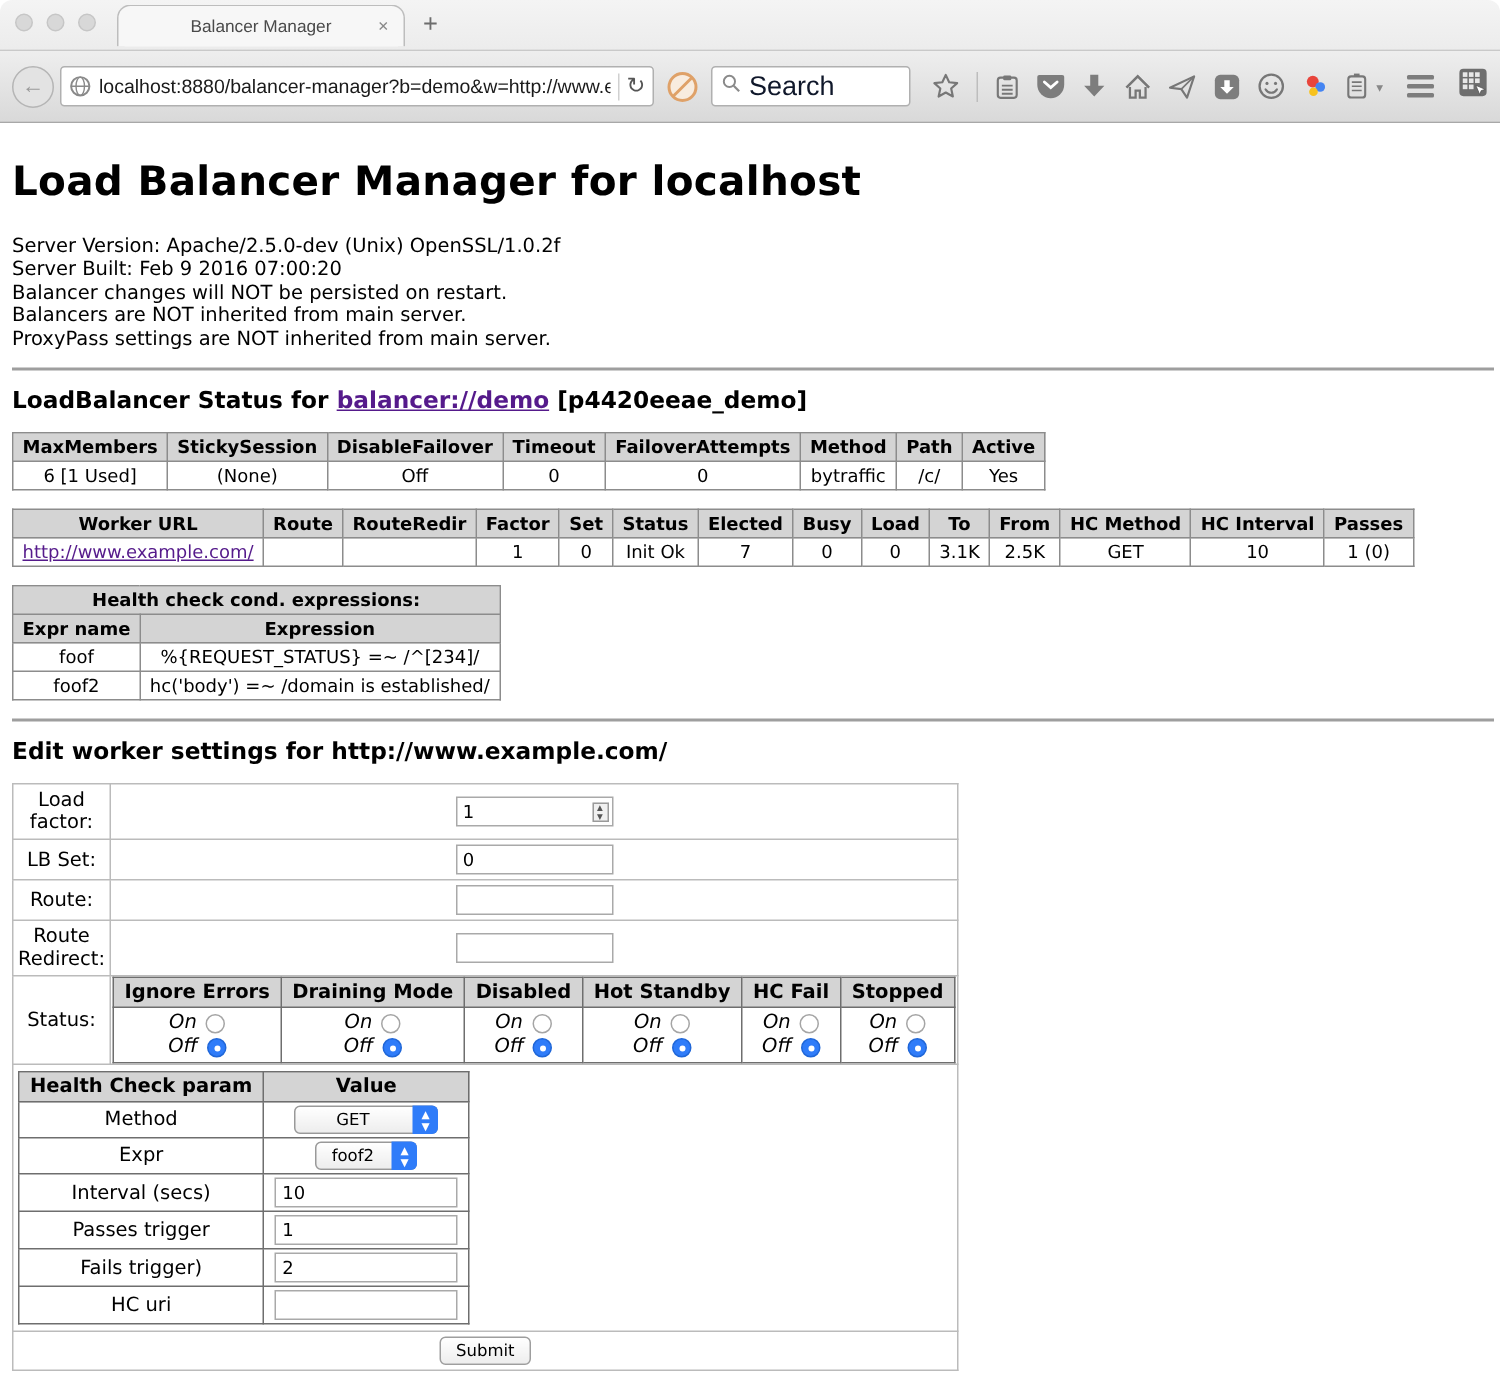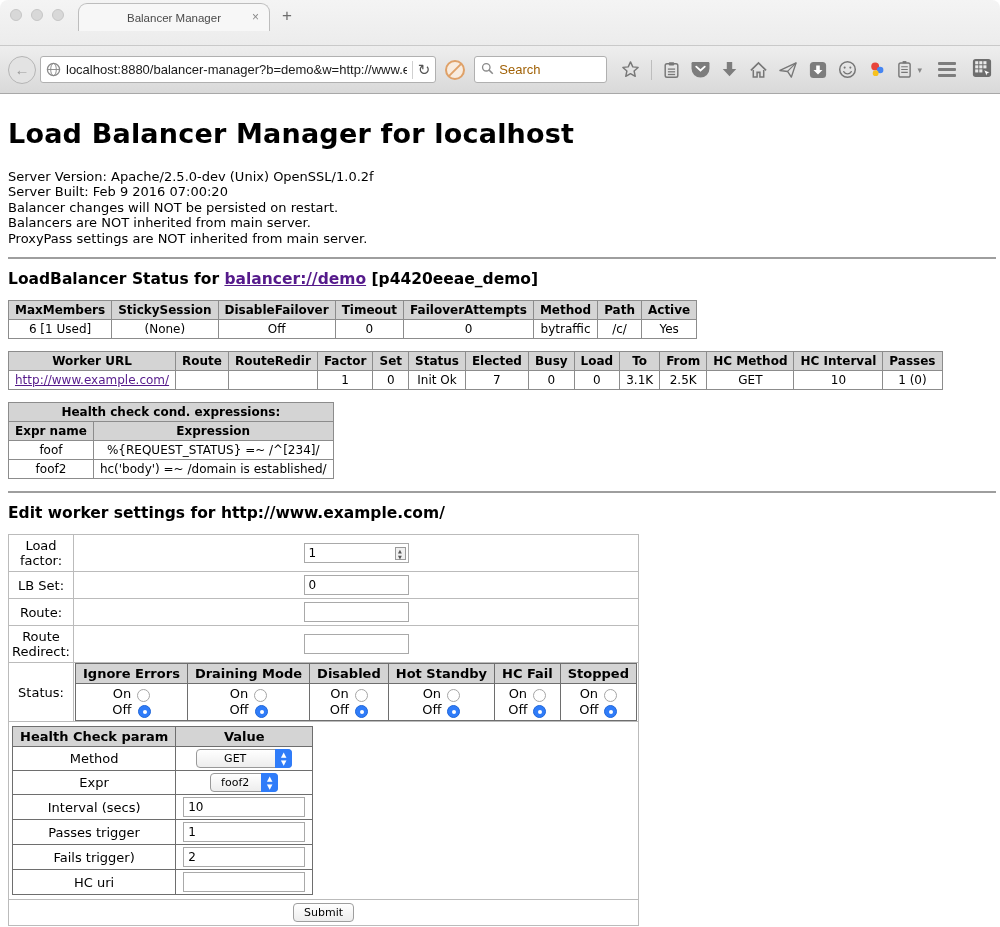--- a/index.html
+++ b/index.html
@@ -2,21 +2,21 @@
 <html><head>
 <meta charset="utf-8">
 <style>
   * { box-sizing: border-box; margin: 0; padding: 0; }
   html,body { background:#ffffff; }
   body { width:1000px; height:927px; font-family:"DejaVu Sans", sans-serif; position:relative; }
 
   .window { width:1000px; height:927px; border-radius:8px 8px 0 0; overflow:hidden; background:#fff; }
 
   
-  .tabbar { height:46px; background:linear-gradient(#f4f4f4,#ececec); position:relative; border-bottom:1px solid #c9c9c9; }
+  .tabbar { height:34px; background:linear-gradient(#f4f4f4,#ececec); position:relative; border-bottom:1px solid #c9c9c9; }
   .traffic { position:absolute; top:9px; left:10px; display:flex; gap:9px; }
   .traffic span { width:12px; height:12px; border-radius:50%; background:#d8d8d8; border:1px solid #c6c6c6; display:block; }
   .tab { position:absolute; left:78px; top:3px; width:192px; height:28px; background:#f7f7f7;
          border:1px solid #bdbdbd; border-bottom:none; border-radius:9px 9px 0 0;
          display:flex; align-items:center; justify-content:center; font-family:"Liberation Sans",sans-serif;
          font-size:11.5px; color:#4a4a4a; }
   .tab .close { position:absolute; right:10px; top:6px; color:#8a8a8a; font-size:12px; cursor:default; }
   .newtab { position:absolute; left:282px; top:6px; font-size:17px; color:#6d6d6d; font-family:"Liberation Sans",sans-serif; }
 
   .navbar { height:48px; background:linear-gradient(#eeeeee,#d9d9d9); border-bottom:1px solid #a8a8a8;
@@ -26,21 +26,21 @@
   .urlbar { width:402px; height:27px; background:#fff; border:1px solid #b0b0b0; border-radius:3px;
             display:flex; align-items:center; padding:0 5px; gap:5px; overflow:hidden; }
   .urlbar .globe { flex:0 0 auto; display:flex; }
   .url-text { font-size:13px; color:#1a1a1a; white-space:nowrap; overflow:hidden; flex:1; }
   .urlbar .sep { width:1px; height:18px; background:#d0d0d0; flex:0 0 auto; }
   .reload { flex:0 0 auto; color:#555; font-size:15px; line-height:1; }
   .blockicon { width:20px; height:20px; border:2px solid #dfa168; border-radius:50%; position:relative; background:#f8ecdf; flex:0 0 auto; margin:0 3px;}
   .blockicon::after { content:""; position:absolute; left:-1px; top:7px; width:18px; height:2px; background:#dfa168; transform:rotate(-45deg); }
   .searchbar { width:135px; height:27px; background:#fff; border:1px solid #b0b0b0; border-radius:3px;
                display:flex; align-items:center; padding:0 6px; gap:5px; }
-  .searchbar .ph { font-size:13px; color:#a16207; }
+  .searchbar .ph { font-size:18px; color:#0f172a; }
   .icons { display:flex; align-items:center; gap:11px; margin-left:8px; color:#777; }
   .icons svg { display:block; }
   .tool-sep { width:1px; height:20px; background:#bdbdbd; }
   .caret { font-size:9px; color:#888; margin-left:-6px; }
   .hamburger { display:flex; flex-direction:column; gap:3px; margin-left:10px; }
   .hamburger i { width:18px; height:3px; background:#7d7d7d; border-radius:1px; display:block; }
 
   
   .page { padding:2px 4px 0 8px; background:#fff; height:848px; overflow:hidden; }
   h1.page-title { font-size:27px; font-weight:bold; color:#000; margin:22px 0 20px 0; letter-spacing:0.2px; }
@@ -65,21 +65,21 @@
   input.ftext { height:20px; border:1px solid #a9a9a9; font-size:12px; padding:1px 4px; font-family:"DejaVu Sans",sans-serif; background:#fff; }
   .num-wrap { display:inline-block; position:relative; }
   .num-wrap input { width:105px; }
   .stepper { position:absolute; right:3px; top:4px; width:11px; height:13px; border:1px solid #9a9a9a; background:#f0f0f0;
              font-size:5px; line-height:6px; color:#555; text-align:center; }
 
   table.inner { border-collapse:collapse; font-size:13px; }
   table.inner th, table.inner td { border:1px solid #6e6e6e; padding:2px 7px; text-align:center; }
   table.inner th { background:#d4d4d4; font-weight:bold; white-space:nowrap; }
 
-  .radio-line { display:flex; align-items:flex-end; justify-content:center; gap:6px; line-height:16px; }
+  .radio-line { display:flex; align-items:center; justify-content:center; gap:6px; line-height:16px;font-style:italic; }
   .radio { width:13px; height:13px; border-radius:50%; border:1px solid #a5a5a5; background:#fff; display:inline-block; position:relative; }
   .radio.checked { background:#2f7cf9; border-color:#1f66d8; }
   .radio.checked::after { content:""; position:absolute; left:4px; top:4px; width:4px; height:4px; border-radius:50%; background:#fff; }
 
   .mac-select { display:inline-flex; align-items:center; height:19px; border:1px solid #999; border-radius:4px;
                 background:linear-gradient(#ffffff,#ededed); font-size:11px; position:relative; padding-right:18px; }
   .mac-select .sel-val { flex:1; text-align:center; padding:0 6px; }
   .mac-select .sel-btn { position:absolute; right:-1px; top:-1px; width:17px; height:19px; background:#2f7cf9;
                          border-radius:0 4px 4px 0; color:#fff; font-size:7px; line-height:8px; display:flex;
                          flex-direction:column; align-items:center; justify-content:center; }

